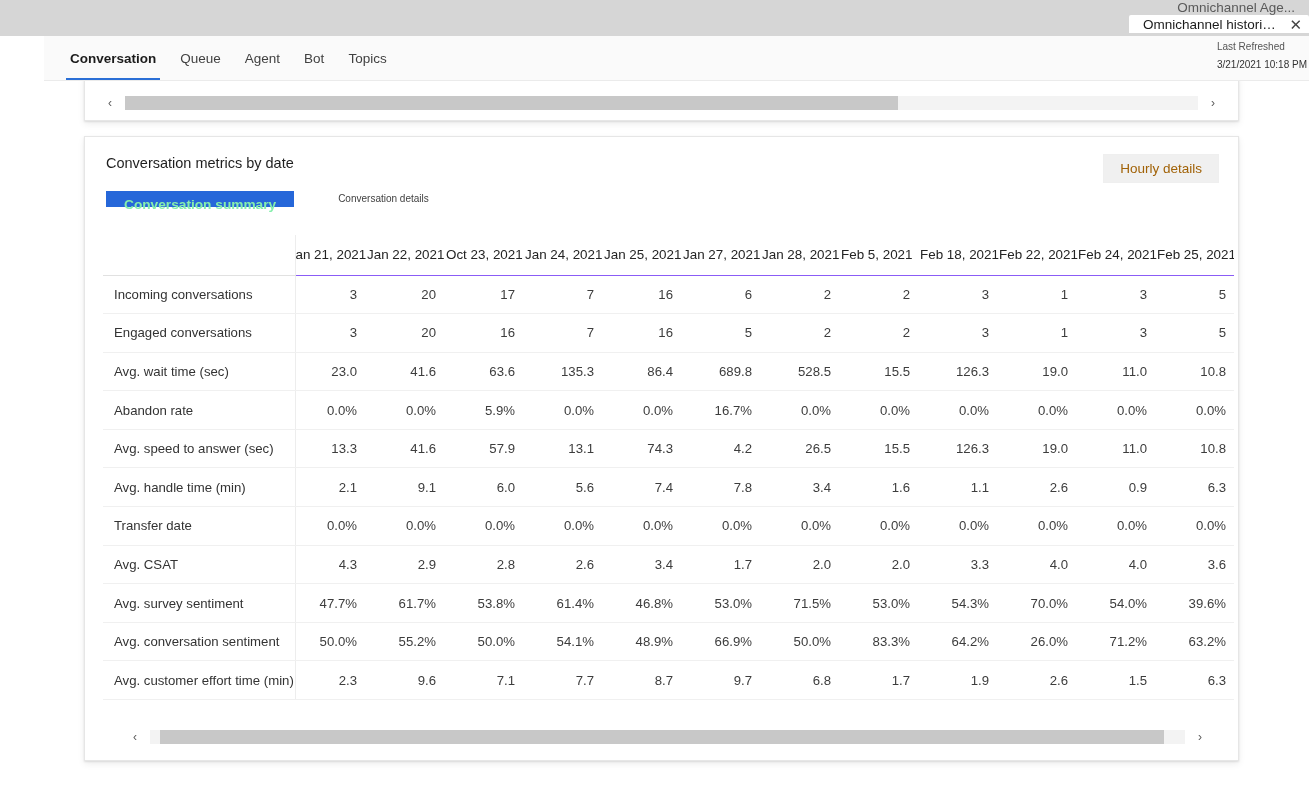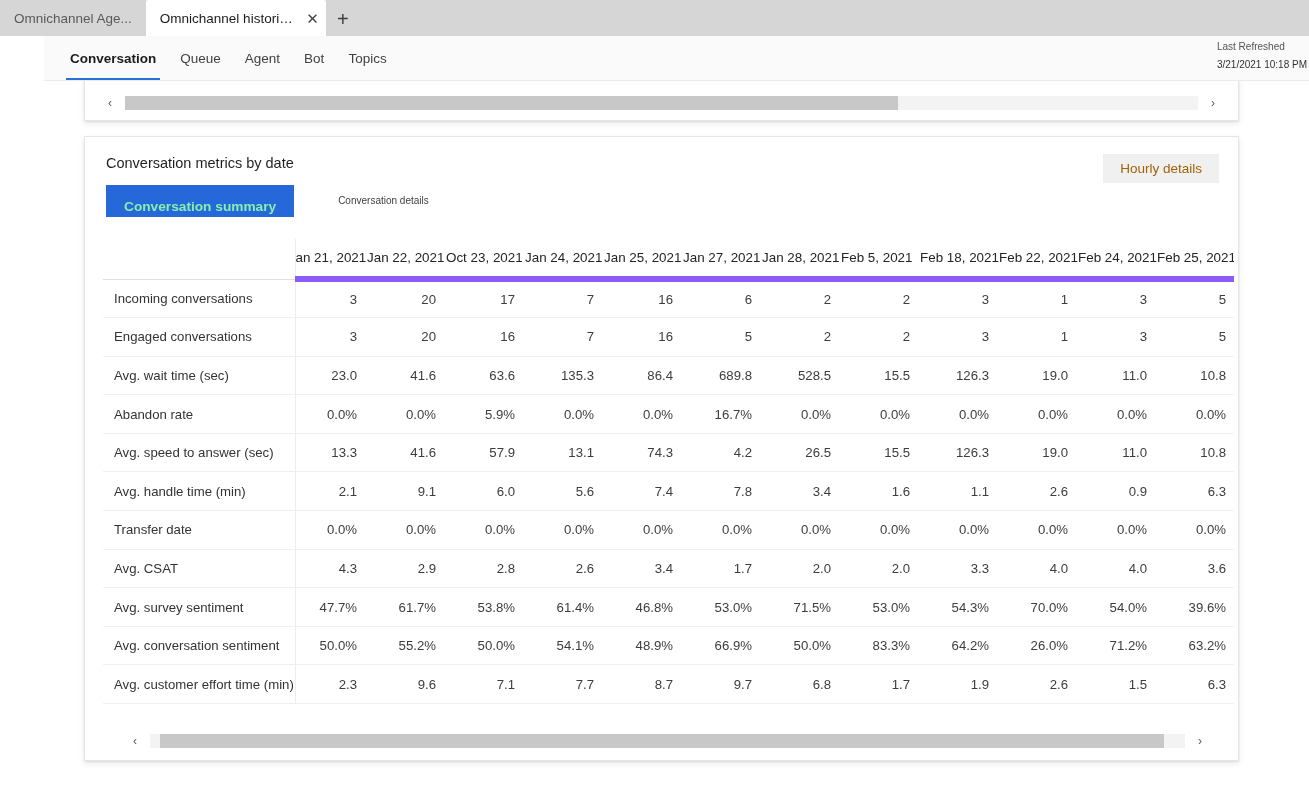--- a/index.html
+++ b/index.html
@@ -14,20 +14,21 @@
   }
 
   
   .browser-tabstrip {
     height: 36px;
     background: #d6d6d6;
     display: flex;
     align-items: flex-end;
     padding: 0;
     position: relative;
+    flex-direction: column;
   }
   .tab {
     height: 36px;
     display: flex;
     align-items: center;
     padding: 0 14px;
     font-size: 13.5px;
     color: #3b3b3b;
     max-width: 180px;
     white-space: nowrap;
@@ -211,22 +212,22 @@
     align-items: center;
     margin: 14px 0 0 3px;
     gap: 0px;
   }
   .pivot-btn {
     background: #2667d9;
     color: #86efac;
     font-size: 13.7px;
     font-weight: 700;
     border: none;
-    padding: 8px 18px;
-    height: 32px;
+    padding: 0 18px;
+    height: 16px;
     line-height: 28px;
     cursor: pointer;
     font-family: "Liberation Sans", sans-serif;
     min-width: 182px;
   }
   .pivot-link {
     color: #414141;
     font-size: 10px;
     padding: 0 20px;
     margin-left: 24px;
@@ -252,21 +253,21 @@
     padding: 0;
     font-weight: 400;
   }
   table.metrics thead th {
     height: 40px;
     vertical-align: middle;
     text-align: right;
     padding-right: 10px;
     color: #242424;
     font-size: 13.4px;
-    border-bottom: 6px solid #8b5cf6;
+    border-bottom: 1px solid #8b5cf6;
     white-space: nowrap;
     overflow: hidden;
   }
   table.metrics thead th.corner {
     border-bottom: 1px solid #e1e1e1;
     border-right: 1px solid #ededed;
   }
   table.metrics tbody td {
     height: 38.6px;
     vertical-align: middle;

